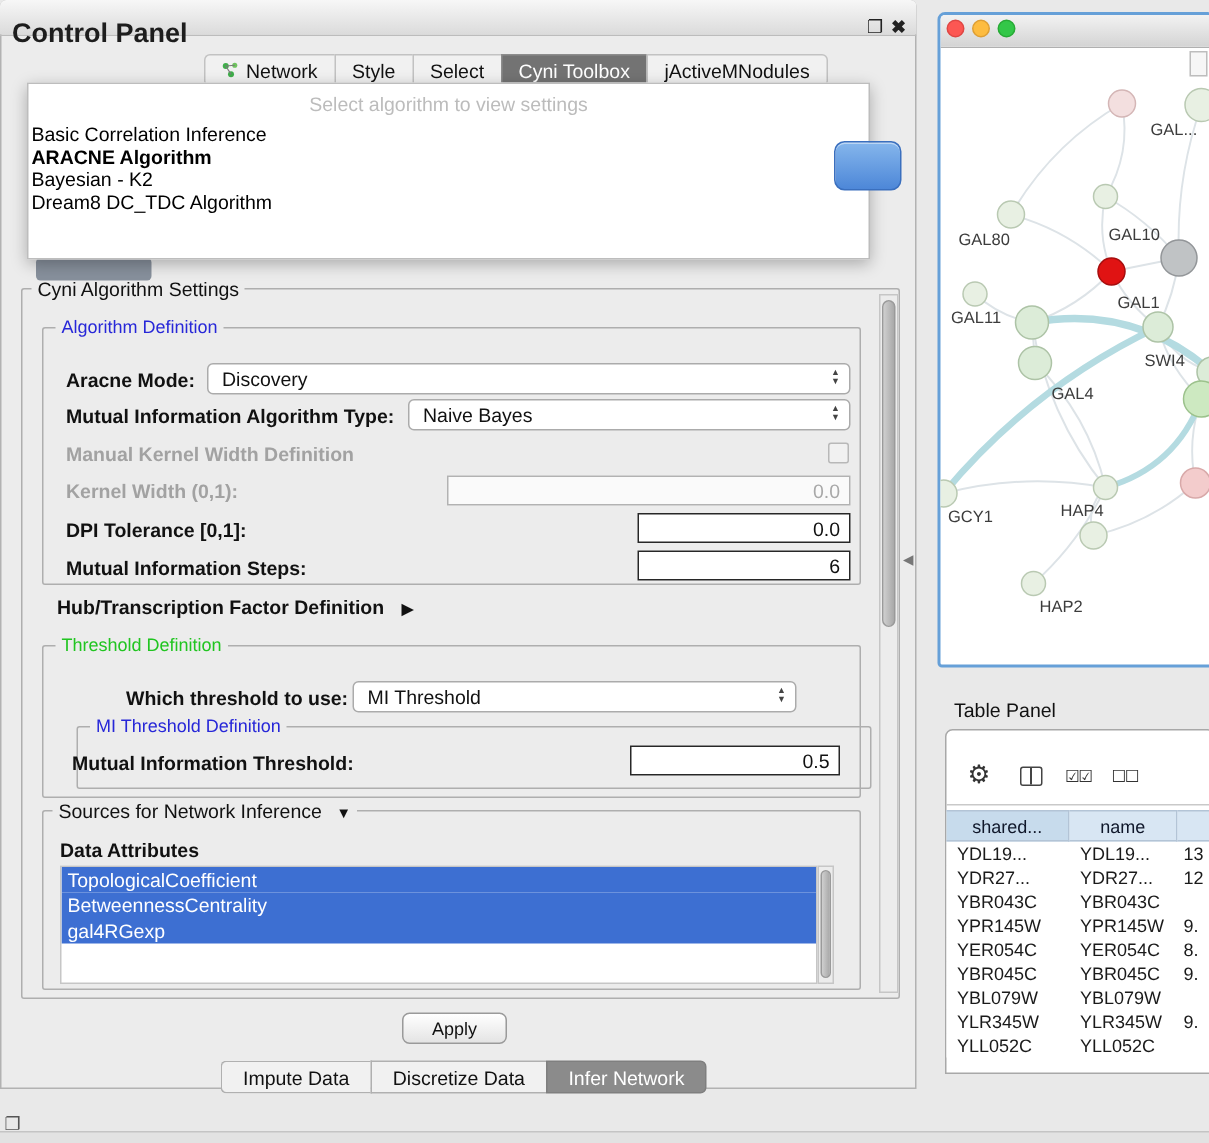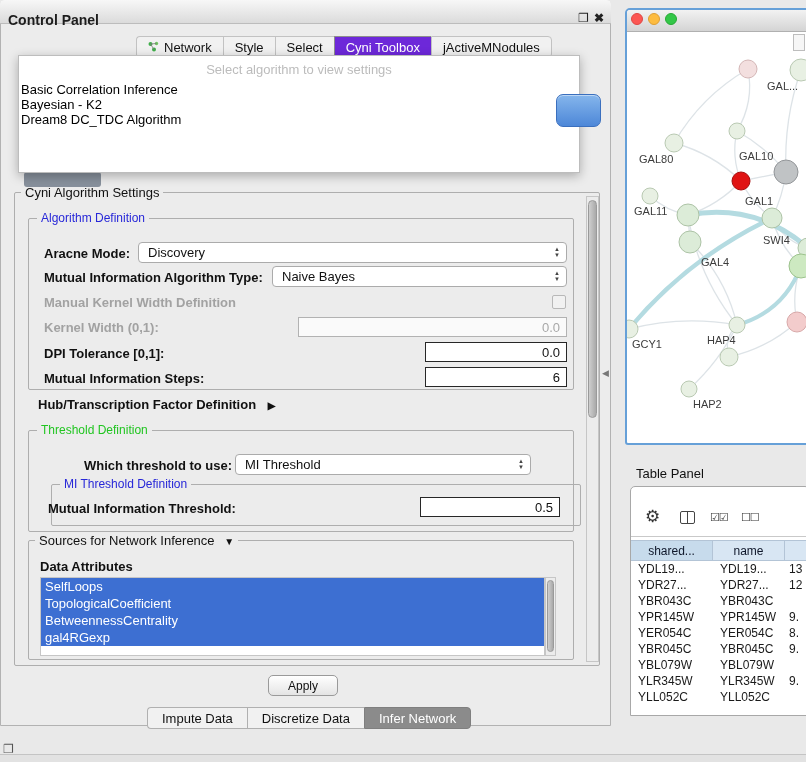--- a/index.html
+++ b/index.html
@@ -7,30 +7,30 @@
   body { position:relative; overflow:hidden; background:#e9e9e9;
          font-family:"Liberation Sans", sans-serif; }
   .abs { position:absolute; }
 
   
   .ctrl-win { left:0; top:8; width:611px; height:726px; background:#ececec;
               border:1px solid #b2b2b2; border-radius:4px 4px 0 0; }
   .titlebar { left:0; top:8; width:611px; height:24px;
               background:linear-gradient(#f7f7f7,#dbdbdb);
               border-bottom:1px solid #bcbcbc; border-radius:4px 4px 0 0; z-index:2; }
-  .win-title { left:8px; top:12px; font-size:14px; font-weight:700; color:#1d1d1d; z-index:3; }
+  .win-title { left:8px; top:12px; font-size:18px; font-weight:700; color:#1d1d1d; z-index:3; }
   .tb-ico { top:11px; font-size:12px; color:#222; z-index:3; cursor:default; }
 
   
   .tabbar { left:104px; top:36px; height:22px; display:flex; z-index:4;margin-left:32px; }
   .tab { display:flex; align-items:center; gap:5px; padding:0 11px; font-size:13px;
          background:#f1f1f1; border:1px solid #c2c2c2; border-right:none; color:#111; }
   .tab:first-child { border-radius:4px 0 0 4px; }
   .tab:last-child  { border-right:1px solid #c2c2c2; border-radius:0 4px 4px 0; }
-  .tab.active { background:#6d28d9; border-color:#8d8d8d; color:#fff; }
+  .tab.active { background:#737373; border-color:#8d8d8d; color:#fff; }
 
   
   .popup { left:18px; top:55px; width:562px; height:118px; background:#fff;
            border:1px solid #bdbdbd; box-shadow:0 3px 10px rgba(0,0,0,.28); z-index:50; }
   .popup-ph { height:26px; display:flex; align-items:center; justify-content:center;
               color:#bcbcbc; font-size:13px; }
   .dd-item { height:15px; line-height:15px; font-size:13px; padding-left:2px; color:#000; }
   .dd-item.selected { font-weight:700; }
 
   .focus-btn { left:556px; top:94px; width:45px; height:33px; border-radius:7px;
@@ -155,20 +155,21 @@
     </div>
   <div class="tab">
       <span>jActiveMNodules</span>
     </div>
 </div>
 
 <div class="abs popup">
   <div class="popup-ph">Select algorithm to view settings</div>
   <div id="dd-items">
       <div class="dd-item">Basic Correlation Inference</div>
+      <div class="dd-item selected">ARACNE Algorithm</div>
       <div class="dd-item">Bayesian - K2</div>
       <div class="dd-item">Dream8 DC_TDC Algorithm</div>
     </div>
 </div>
 <div class="abs focus-btn"></div>
 <div class="abs fragment"></div>
 
 <div class="group" style="left:14px;top:192px;width:586px;height:474px;">
   <span class="legend big" style="left:6px;">Cyni Algorithm Settings</span>
 </div>
@@ -227,21 +228,20 @@
 <div class="fld strong" style="left:420px;top:497px;width:140px;">0.5</div>
 
 <div class="group" style="left:28px;top:540px;width:546px;height:120px;">
   <span class="legend big" style="left:6px;">
     <span>Sources for Network Inference</span>
     <span class="tri" style="margin-left:6px;">▼</span>
   </span>
 </div>
 <div class="lbl" style="left:40px;top:559px;">Data Attributes</div>
 <div class="abs attr-list" id="attr-list">
-    <div class="attr-item">SelfLoops</div>
     <div class="attr-item">TopologicalCoefficient</div>
     <div class="attr-item">BetweennessCentrality</div>
     <div class="attr-item">gal4RGexp</div>
   </div>
 <div class="abs sb-v" style="left:545px;top:577px;width:11px;height:79px;">
   <div class="sb-thumb" style="top:2px;height:72px;"></div>
 </div>
 
 <div class="abs apply-btn">Apply</div>
 <div class="abs btabs">

